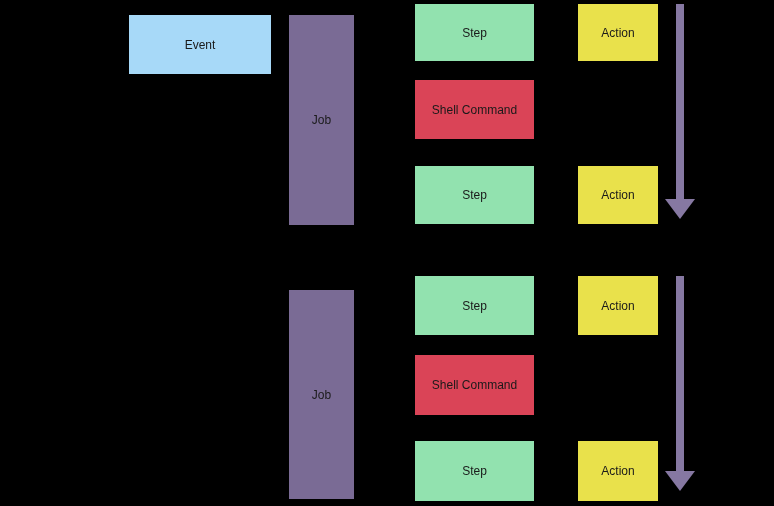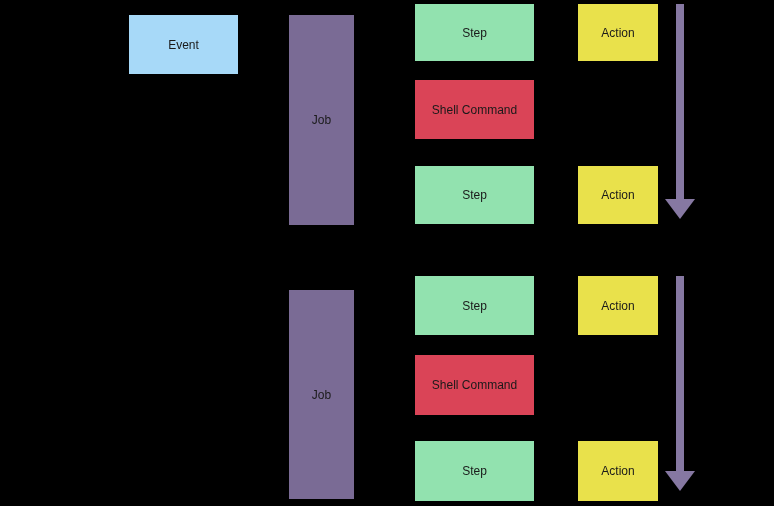--- a/index.html
+++ b/index.html
@@ -18,21 +18,21 @@
     position: absolute;
     display: flex;
     align-items: center;
     justify-content: center;
     font-size: 12px;
     color: #1a1a1a;
     text-align: right;
     box-sizing: border-box;
   }
   
-  .event       { left: 129px; top: 15px;  width: 109px; height: 59px; }
+  .event       { left: 129px; top: 15px;  width: 142px; height: 59px; }
   .job-1       { left: 289px; top: 15px;  width: 65px;  height: 210px; }
   .step-1      { left: 415px; top: 4px;   width: 119px; height: 57px; }
   .shell-1     { left: 415px; top: 80px;  width: 119px; height: 59px; }
   .step-2      { left: 415px; top: 166px; width: 119px; height: 58px; }
   .action-1    { left: 578px; top: 4px;   width: 80px;  height: 57px; }
   .action-2    { left: 578px; top: 166px; width: 80px;  height: 58px; }
   
   .job-2       { left: 289px; top: 290px; width: 65px;  height: 209px; }
   .step-3      { left: 415px; top: 276px; width: 119px; height: 59px; }
   .shell-2     { left: 415px; top: 355px; width: 119px; height: 60px; }

